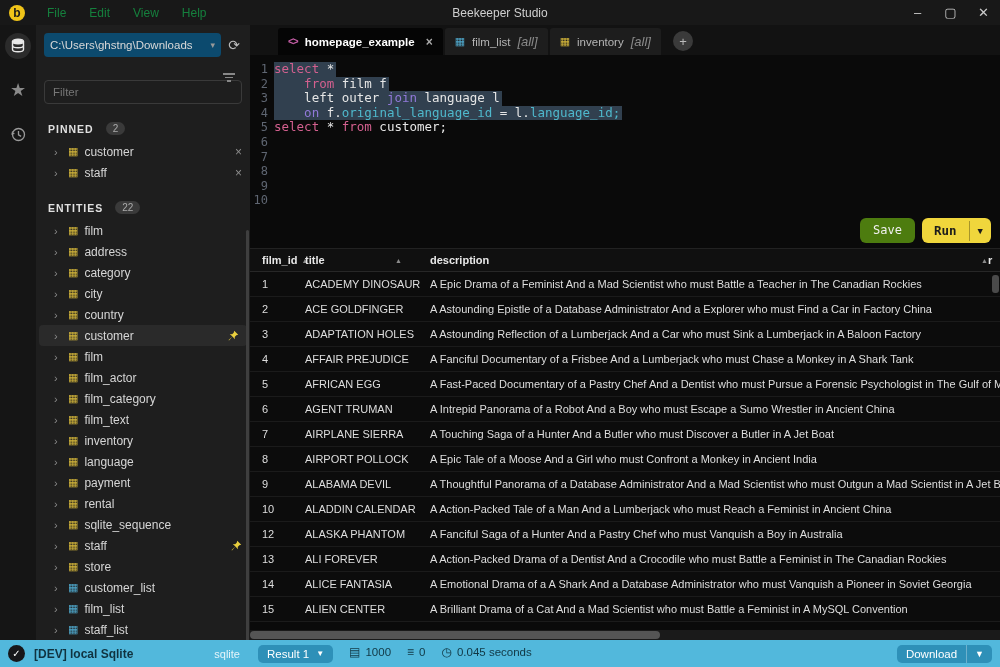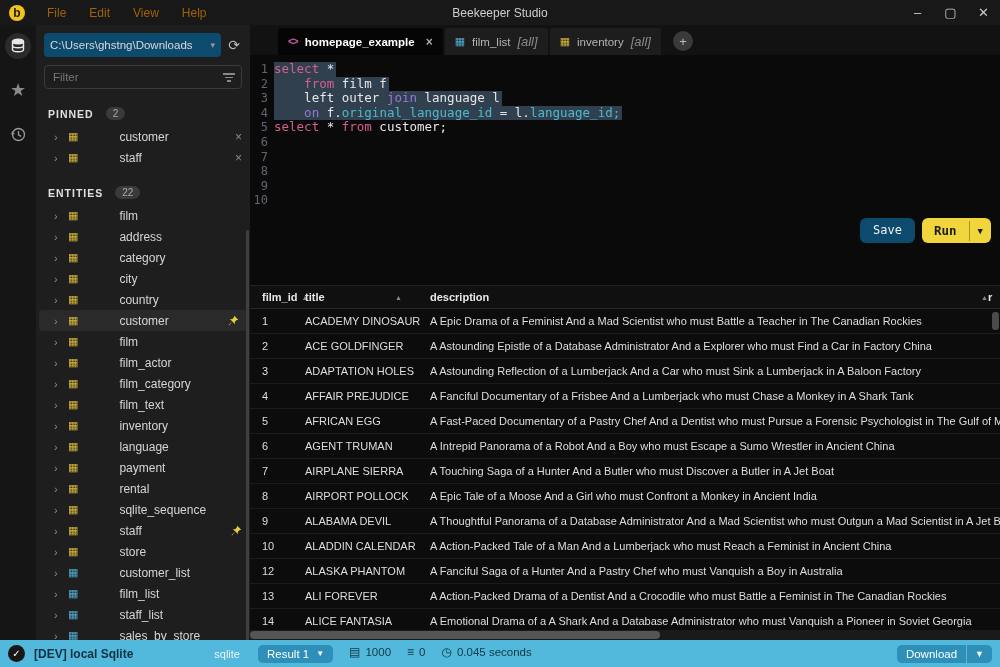--- a/index.html
+++ b/index.html
@@ -3,21 +3,21 @@
 <meta charset="utf-8">
 <style>
   * { margin:0; padding:0; box-sizing:border-box; }
   html,body { width:1000px; height:667px; overflow:hidden; background:#0d0d0d;
     font-family:"Liberation Sans", sans-serif; font-size:12px; color:#ddd; }
 
   
   .titlebar { height:25px; background:#181818; display:flex; align-items:center; position:relative; }
   .logo { width:16px; height:16px; border-radius:50%; background:#f0c419; color:#1a1a1a;
     font-weight:bold; font-size:12px; display:flex; align-items:center; justify-content:center; margin-left:9px; }
-  .menus { display:flex; gap:23px; margin-left:22px; color:#a16207; font-size:12px; }
+  .menus { display:flex; gap:23px; margin-left:22px; color:#15803d; font-size:12px; }
   .menus span { cursor:default; }
   .win-title { position:absolute; left:0; right:0; text-align:center; color:#cfcfcf; font-size:12px; pointer-events:none; }
   .win-controls { margin-left:auto; display:flex; align-items:center; gap:0; z-index:2; }
   .win-btn { width:33px; height:25px; display:flex; align-items:center; justify-content:center; color:#ccc; font-size:13px; }
 
   
   .main { display:flex; height:615px; }
   .left-col { width:250px; display:flex; background:#1e1e1e; position:relative; }
   .rail { width:36px; background:#151515; display:flex; flex-direction:column; align-items:center; padding-top:8px; gap:18px; }
   .rail-icon { width:26px; height:26px; display:flex; align-items:center; justify-content:center; color:#9a9a9a; }
@@ -25,37 +25,37 @@
   .star-glyph { font-size:18px; color:#8a8a8a; }
 
   .sidebar { flex:1; padding-top:8px; overflow:hidden; position:relative; }
   .conn-row { display:flex; align-items:center; gap:5px; margin:0 8px 8px 8px; }
   .conn-box { flex:1; background:#0c4a6e; border-radius:4px; height:24px; display:flex; align-items:center;
     padding:0 6px; color:#d8d8d8; font-size:11.5px; overflow:hidden; white-space:nowrap; }
   .conn-box .caret { margin-left:auto; color:#999; font-size:9px; }
   .refresh { color:#bbb; font-size:14px; width:16px; text-align:center; }
   .filter-row { margin:0 8px 14px 8px; position:relative; }
   .filter-input { width:100%; height:24px; background:transparent; border:1px solid #3a3a3a; border-radius:4px;
-    color:#ccc; padding:0 24px 0 8px; font-size:11.5px; font-family:"Liberation Sans",sans-serif; }
+    color:#ccc; padding:0 24px 0 8px; font-size:11.5px; font-family:"Liberation Sans",sans-serif;margin-top:15px; }
   .filter-input::placeholder { color:#777; }
   .funnel { position:absolute; right:7px; top:6px; width:12px; height:12px; }
   .funnel i { display:block; background:#888; height:1.5px; margin:2px auto; }
   .funnel i:nth-child(1){width:12px;} .funnel i:nth-child(2){width:8px;} .funnel i:nth-child(3){width:4px;}
 
   .section-head { display:flex; align-items:center; gap:12px; padding:4px 10px 6px 12px;
     font-weight:bold; font-size:10.5px; letter-spacing:1px; color:#e0e0e0; }
   .badge { background:#3a3a3a; color:#aaa; font-weight:normal; letter-spacing:0;
     border-radius:8px; padding:1px 7px; font-size:10px; }
   .tree { list-style:none; }
   .tree-row { display:flex; align-items:center; height:21px; padding:0 8px 0 18px; gap:6px; position:relative; }
   .tree-row.selected { background:#2a2a2a; border-radius:4px; margin:0 3px; padding-left:15px; }
   .chev { color:#8b8b8b; font-size:11px; width:8px; }
   .tbl-icon { font-size:11px; line-height:1; }
   .tbl-icon.table { color:#d4b63a; } .tbl-icon.view { color:#4fa8cc; }
-  .tree-label { color:#d6d6d6; font-size:12px;margin-left:35px; }
+  .tree-label { color:#d6d6d6; font-size:12px; }
   .row-close { margin-left:auto; color:#8d8d8d; font-size:12px; }
   .pin { margin-left:auto; width:12px; height:12px; }
   .side-scroll { position:absolute; right:1px; top:205px; width:3px; height:427px; background:#3f3f3f; border-radius:2px; }
   .pinned-list { margin-bottom:14px; }
 
   
   .right-col { flex:1; display:flex; flex-direction:column; background:#0a0a0a; min-width:0; }
   .tabstrip { height:30px; background:#121212; display:flex; align-items:flex-end; padding-left:28px; gap:2px; }
   .tab { height:27px; display:flex; align-items:center; gap:7px; padding:0 10px; background:#1d1d1d;
     color:#b5b5b5; font-size:11.5px; border-radius:3px 3px 0 0; }
@@ -67,27 +67,27 @@
     align-items:center; justify-content:center; font-size:13px; margin:0 0 4px 10px; }
 
   .editor { height:193px; position:relative; font-family:"DejaVu Sans Mono", monospace; font-size:12.5px;
     padding-top:7px; background:#0a0a0a; }
   .code-line { display:flex; height:14.6px; line-height:14.6px; }
   .gutter { width:24px; text-align:right; color:#5f6672; padding-right:6px; flex:none; font-size:12px; }
   .code-text { white-space:pre; }
   .code-text.sel { background:#31404f; padding-right:2px; }
   .tok-kw { color:#d3608f; } .tok-kw2 { color:#9179d9; } .tok-id { color:#4fb8cc; } .tok-pl { color:#e6e6e6; }
   .editor-actions { position:absolute; right:9px; bottom:5px; display:flex; gap:7px; }
-  .btn-save { background:#0c4a6e; color:#f0f0f0; border-radius:6px; padding:5px 13px; font-size:12px; }
+  .btn-save { background:#4d7c0f; color:#f0f0f0; border-radius:6px; padding:5px 13px; font-size:12px; }
   .btn-run { background:#f0d63c; color:#1b1b1b; font-weight:bold; border-radius:6px; display:flex; align-items:center; }
   .btn-run .run-label { padding:5px 12px; }
   .btn-run .run-caret { padding:5px 8px; border-left:1px solid rgba(0,0,0,.3); font-size:9px; }
 
   
-  .results { flex:1; display:flex; flex-direction:column; position:relative; min-height:0;margin-top:37px; }
+  .results { flex:1; display:flex; flex-direction:column; position:relative; min-height:0; }
   .grid-header { height:24px; background:#101010; border-top:1px solid #222; border-bottom:1px solid #272727;
     display:flex; align-items:center; font-weight:bold; font-size:11px; color:#e8e8e8; flex:none; }
   .col-filmid { width:55px; padding-left:12px; flex:none; display:flex; align-items:center; gap:4px; }
   .col-title { width:125px; flex:none; display:flex; align-items:center; justify-content:space-between; padding-right:28px; }
   .col-desc { flex:1; display:flex; align-items:center; justify-content:space-between; min-width:0; }
   .sort-arrow { font-size:7px; color:#8a8a8a; }
   .col-next { width:12px; flex:none; overflow:hidden; }
   .grid-body { flex:1; overflow:hidden; position:relative; }
   .grid-row { height:25px; display:flex; align-items:center; border-bottom:1px solid #1b1b1b; font-size:11px; color:#dedede; background:#0c0c0c; }
   .cell-id { width:55px; padding-left:12px; flex:none; }

